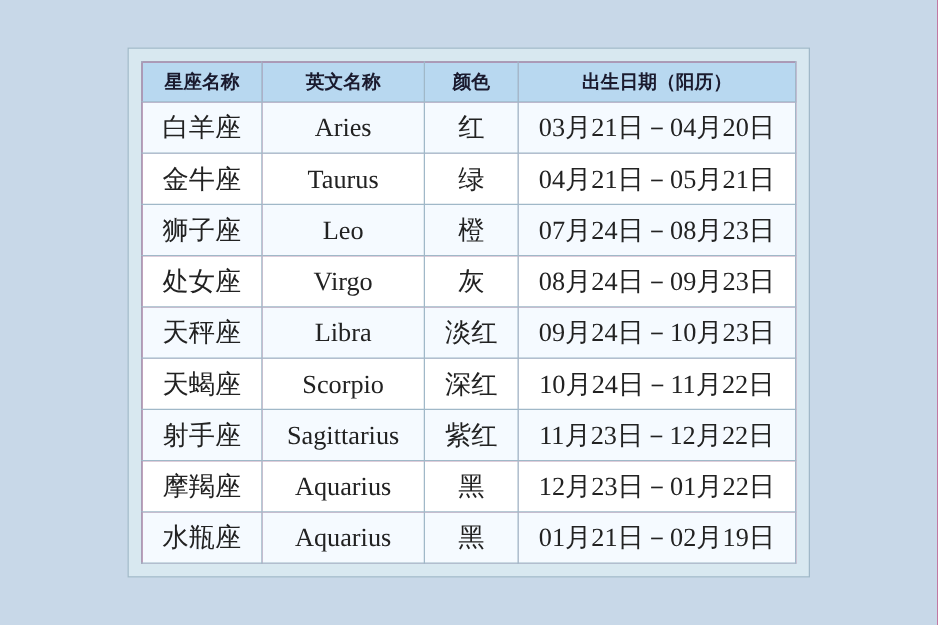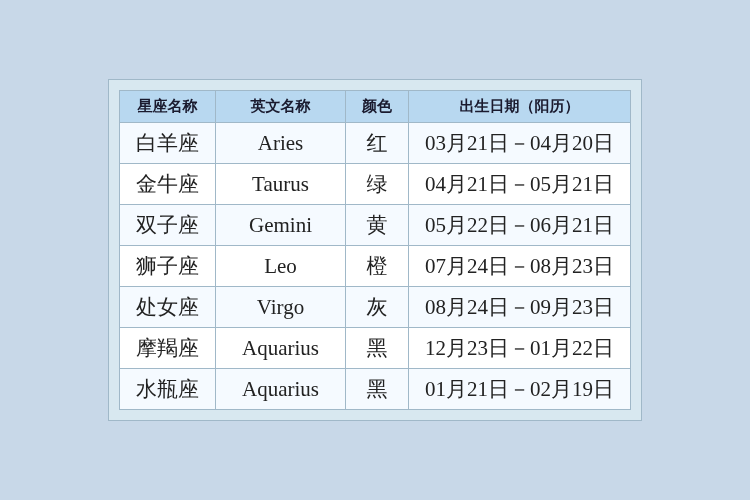--- a/index.html
+++ b/index.html
@@ -78,36 +78,48 @@
           <td>红</td>
           <td>03月21日－04月20日</td>
         </tr>
         <tr>
           <td>金牛座</td>
           <td>Taurus</td>
           <td>绿</td>
           <td>04月21日－05月21日</td>
         </tr>
         <tr>
-          <td>双子座</td>
-          <td>Gemini</td>
-          <td>黄</td>
-          <td>05月22日－06月21日</td>
-        </tr>
-        <tr>
           <td>狮子座</td>
           <td>Leo</td>
           <td>橙</td>
           <td>07月24日－08月23日</td>
         </tr>
         <tr>
           <td>处女座</td>
           <td>Virgo</td>
           <td>灰</td>
           <td>08月24日－09月23日</td>
+        </tr>
+        <tr>
+          <td>天秤座</td>
+          <td>Libra</td>
+          <td>淡红</td>
+          <td>09月24日－10月23日</td>
+        </tr>
+        <tr>
+          <td>天蝎座</td>
+          <td>Scorpio</td>
+          <td>深红</td>
+          <td>10月24日－11月22日</td>
+        </tr>
+        <tr>
+          <td>射手座</td>
+          <td>Sagittarius</td>
+          <td>紫红</td>
+          <td>11月23日－12月22日</td>
         </tr>
         <tr>
           <td>摩羯座</td>
           <td>Aquarius</td>
           <td>黑</td>
           <td>12月23日－01月22日</td>
         </tr>
         <tr>
           <td>水瓶座</td>
           <td>Aquarius</td>

